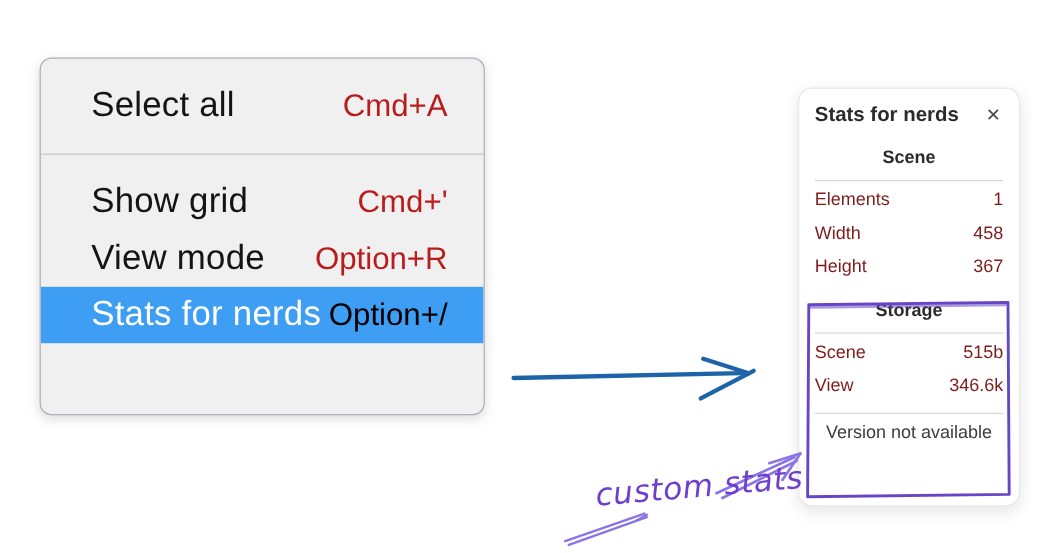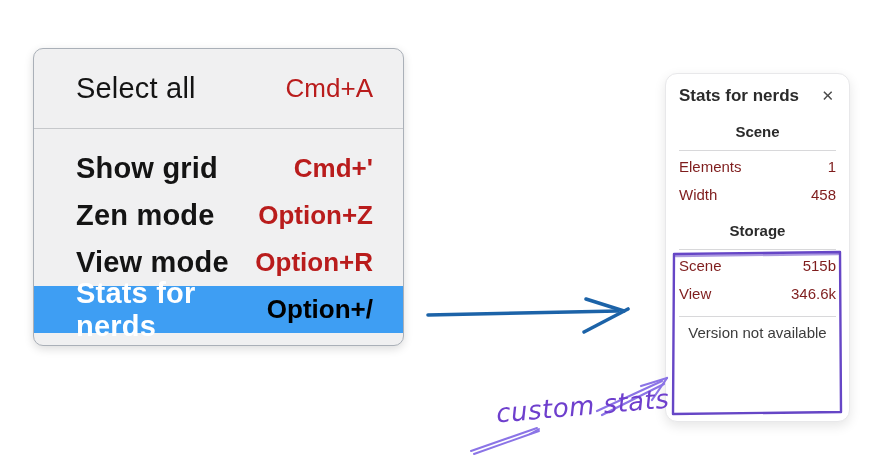--- a/index.html
+++ b/index.html
@@ -13,21 +13,21 @@
   .menu{
     position:absolute;left:33px;top:48px;width:371px;height:298px;
     box-sizing:border-box;
     background:#f0f0f1;
     border:1.5px solid #aab0b8;
     border-radius:10px;
     box-shadow:0 3px 10px rgba(0,0,0,0.14);
     overflow:hidden;
   }
   .menu-section-top{padding:13px 0 13px 0;}
-  .menu-section-main{padding:16px 0 14px 0;font-weight:bold;}
+  .menu-section-main{padding:16px 0 14px 0;}
   .menu-item{
     height:53px;
     display:flex;align-items:center;justify-content:space-between;
     padding:0 30px 0 42px;
     cursor:default;
   }
   .menu-section-main .menu-item{height:47px;}
   .mi-label{font-size:29px;color:#141414;letter-spacing:.2px;}
   .mi-shortcut{font-size:26px;color:#b91c1c;}
   .menu-item.active{background:#3e9ef3;}
@@ -89,24 +89,20 @@
       <span class="mi-shortcut">Cmd+A</span>
     </div>
   </div>
   <div class="menu-sep"></div>
   <div class="menu-section-main">
     <div class="menu-item">
       <span class="mi-label">Show grid</span>
       <span class="mi-shortcut">Cmd+'</span>
     </div>
     <div class="menu-item">
-      <span class="mi-label">Zen mode</span>
-      <span class="mi-shortcut">Option+Z</span>
-    </div>
-    <div class="menu-item">
       <span class="mi-label">View mode</span>
       <span class="mi-shortcut">Option+R</span>
     </div>
     <div class="menu-item active">
       <span class="mi-label">Stats for nerds</span>
       <span class="mi-shortcut">Option+/</span>
     </div>
   </div>
 </div>
 
@@ -119,20 +115,24 @@
   <div class="sec-scene">
     <div class="sp-section-header">Scene</div>
     <hr class="sp-rule">
     <div class="sp-row">
       <span>Elements</span>
       <span>1</span>
     </div>
     <div class="sp-row">
       <span>Width</span>
       <span>458</span>
+    </div>
+    <div class="sp-row">
+      <span>Height</span>
+      <span>367</span>
     </div>
   </div>
 
   <div class="sec-storage">
     <div class="sp-section-header">Storage</div>
     <hr class="sp-rule">
     <div class="sp-row">
       <span>Scene</span>
       <span>515b</span>
     </div>

